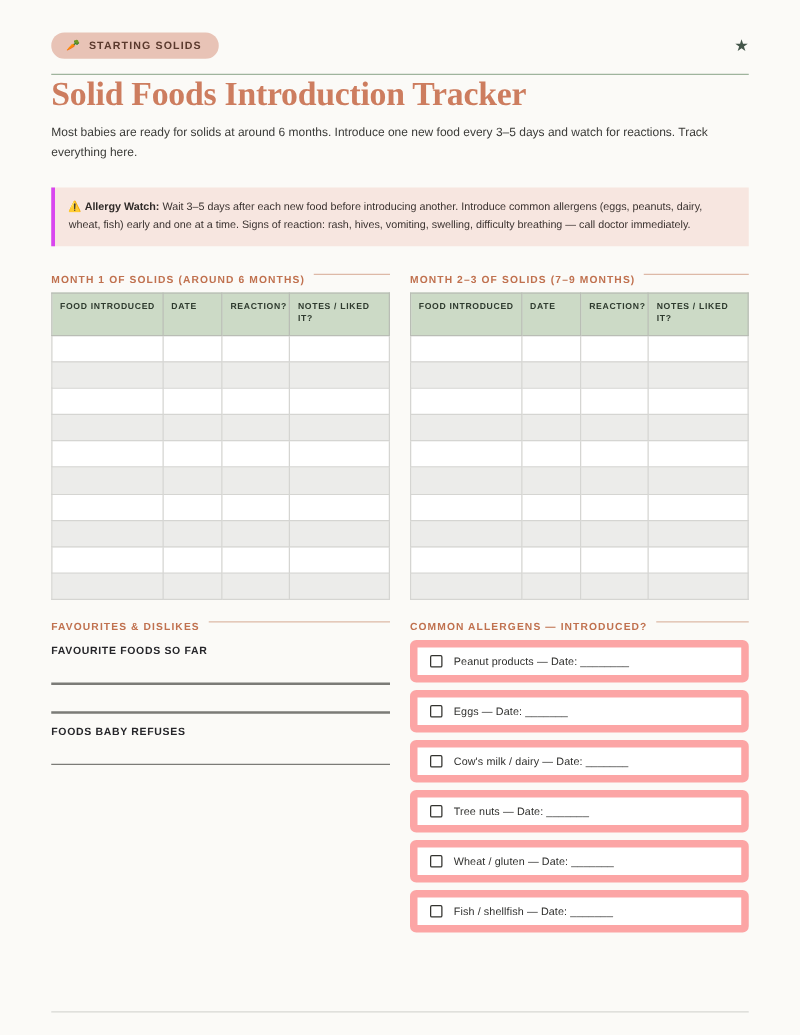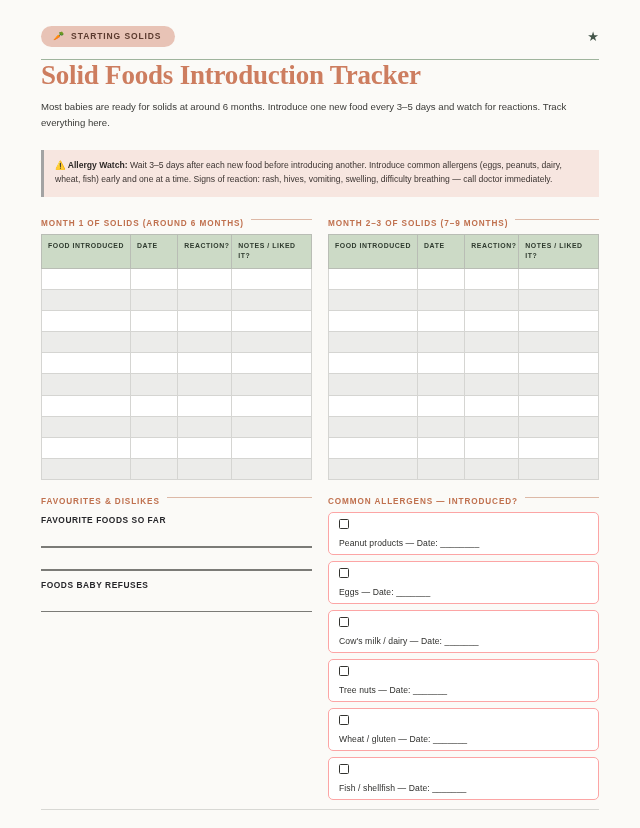--- a/index.html
+++ b/index.html
@@ -65,21 +65,21 @@
     font-size: 9.6px;
     line-height: 1.65;
     color: #3b3b38;
     max-width: 545px;
   }
 
   
   .callout {
     margin-top: 19px;
     background: #f7e6e0;
-    border-left: 3px solid #a3a3a3;
+    border-left: 3px solid #d946ef;
     padding: 9px 12px 10px 11px;
     font-size: 8.6px;
     line-height: 1.62;
     color: #3b3330;
   }
   .callout b { color: #2f2a28; }
   .callout .warn { margin-right: 2px; }
 
   
   .cols {
@@ -151,27 +151,27 @@
   }
   .write-line {
     height: 1.6px;
     background: #7b7b77;
     margin-top: 21px;
   }
 
   
   .check-row {
     display: flex;
+    align-items: center;
     gap: 9px;
-    border: 1px solid #fca5a5;
+    border: 6px solid #fca5a5;
     border-radius: 5px;
     background: #ffffff;
     padding: 6px 10px;
     margin-bottom: 6px;
-    flex-direction: column;
   }
   .box {
     width: 10px;
     height: 10px;
     border: 1.4px solid #33332f;
     border-radius: 1.5px;
     background: #fff;
     flex: 0 0 auto;
   }
   .check-row .txt {

